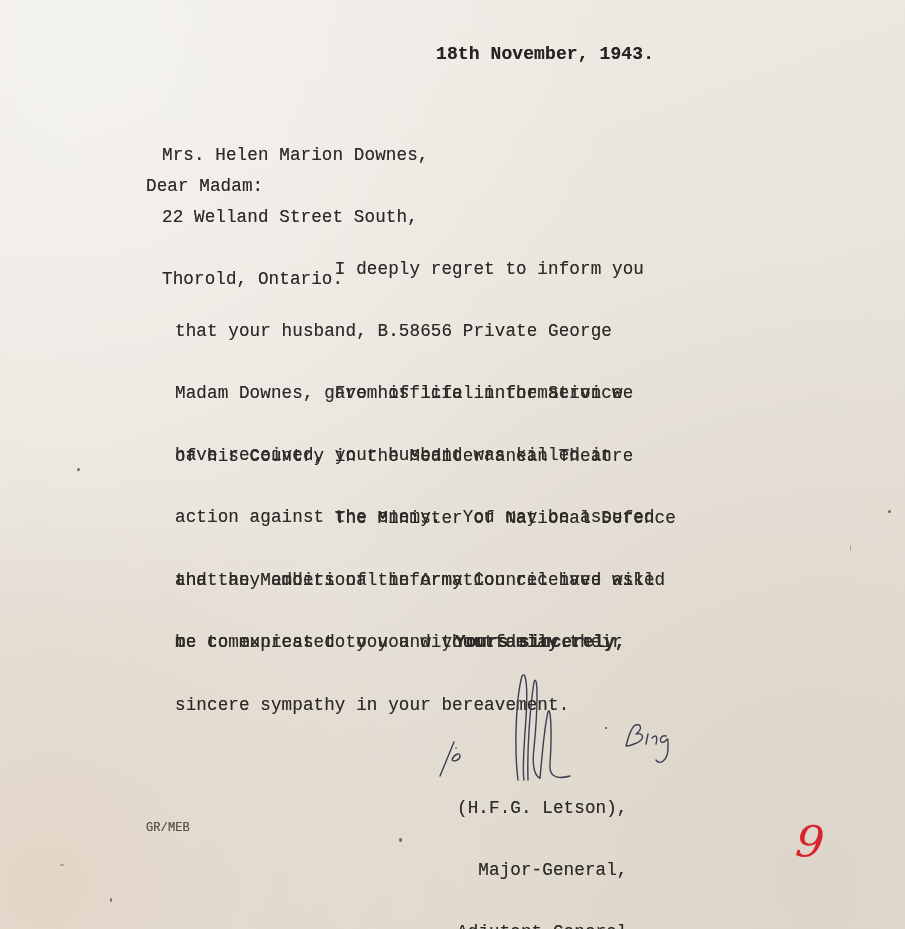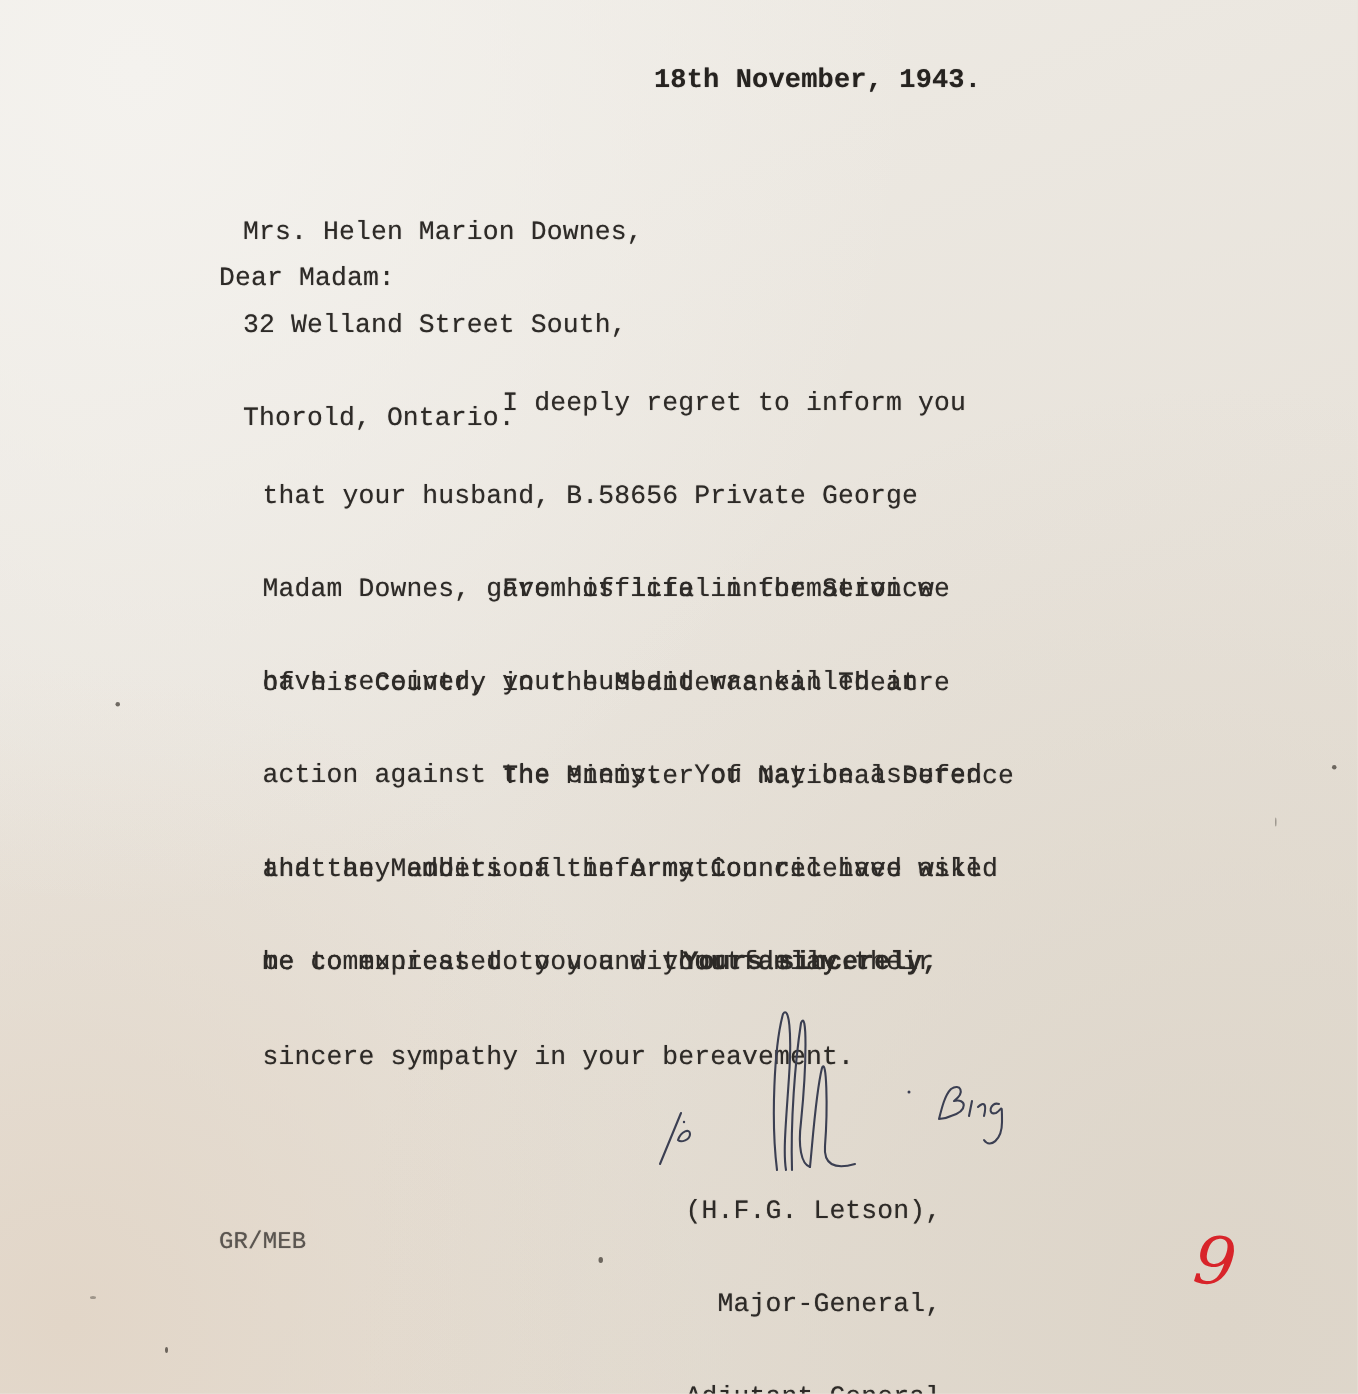--- a/index.html
+++ b/index.html
@@ -36,21 +36,21 @@
     .date { left: 436px; top: 44px; font-weight: bold; font-size: 18px; color: #262320; }
     .addr { left: 146px; top: 103px; }
     .salutation { left: 146px; top: 176px; }
     .para { left: 159px; }
     .p1 { top: 217px; }
     .p2 { top: 341px; }
     .p3 { top: 466px; }
     .p4 { top: 569px; }
     .closing { left: 455px; top: 632px; font-weight: bold; }
     .sig-block { left: 441px; top: 756px; }
-    .initials { left: 146px; top: 818px; color: #5a5550; font-size: 16px; }
+    .initials { left: 146px; top: 818px; color: #5a5550; font-size: 12px; }
     .line { display: block; margin-left: 16px; }
     .folio {
       position: absolute;
       left: 796px;
       top: 816px;
       font-family: "DejaVu Serif", serif;
       font-size: 44px;
       color: #d8242a;
       font-style: italic;
       transform: rotate(6deg);
@@ -72,21 +72,21 @@
   </style>
 </head>
 <body>
 
 <div class="page">
 
   <div class="type date">18th November, 1943.</div>
 
   <div class="type addr">
     <span class="line">Mrs. Helen Marion Downes,</span>
-    <span class="line">32 Welland Street South,</span>
+    <span class="line">22 Welland Street South,</span>
     <span class="line">Thorold, Ontario.</span>
   </div>
 
   <div class="type salutation">Dear Madam:</div>
 
   <div class="type para p1">
     <span class="line">               I deeply regret to inform you</span>
     <span class="line">that your husband, B.58656 Private George</span>
     <span class="line">Madam Downes, gave his life in the Service</span>
     <span class="line">of his Country in the Mediterranean Theatre</span>

